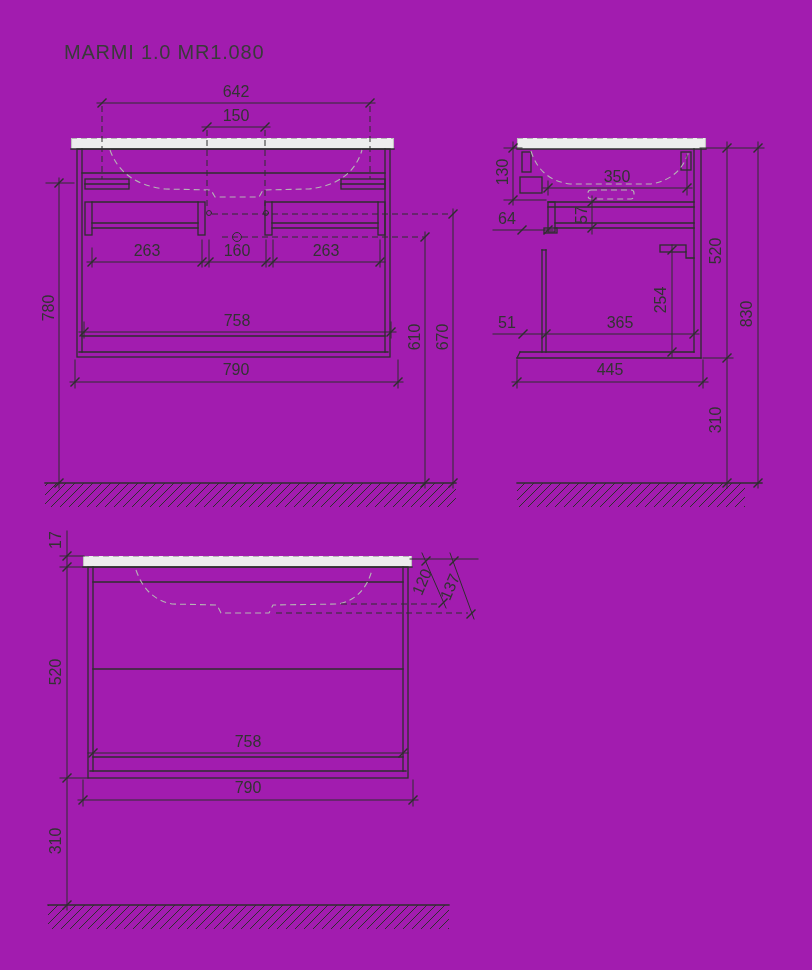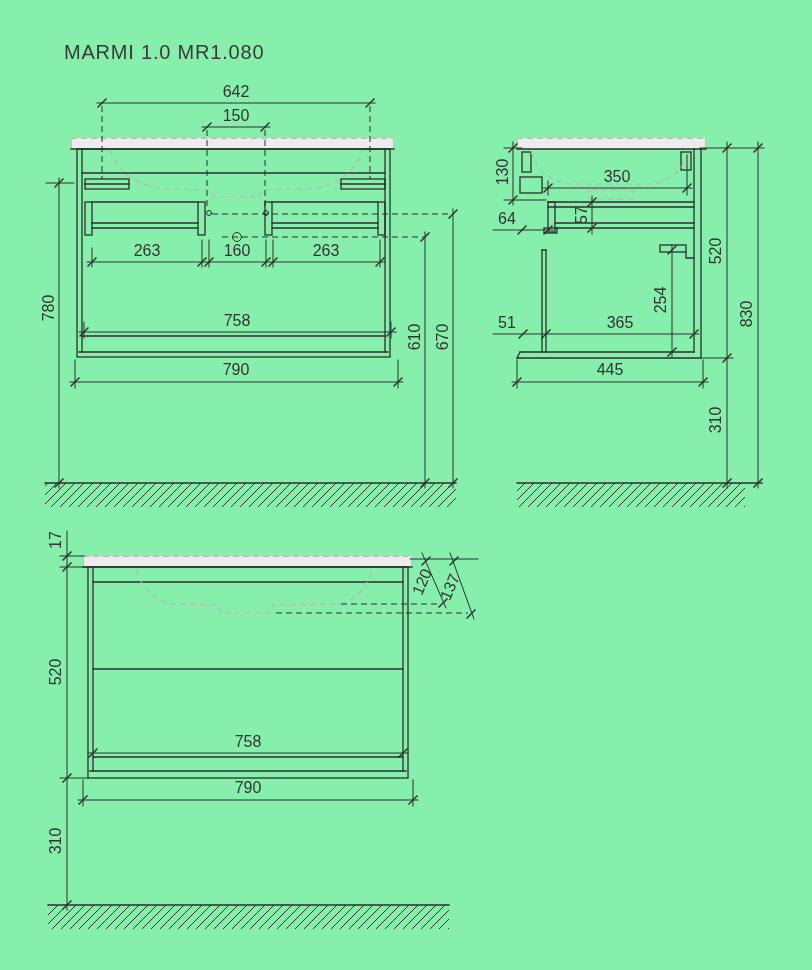--- a/index.html
+++ b/index.html
@@ -1,16 +1,16 @@
 <!DOCTYPE html>
 <html><head>
 <meta charset="utf-8">
 <style>
   html,body{margin:0;padding:0;background:#ffffff;}
-  .page{position:relative;width:812px;height:970px;background:#86efac;overflow:hidden;}
+  .page{position:relative;width:812px;height:970px;background:#a21caf;overflow:hidden;}
   svg text{font-family:"Liberation Sans","DejaVu Sans",sans-serif;font-size:16px;fill:#333;}
   svg .ttl{font-size:20px;fill:#3a3a3a;letter-spacing:.8px;}
   .s{stroke:#2e2e2e;stroke-width:1.3;fill:none;stroke-linecap:square;}
   .dim{stroke:#2e2e2e;stroke-width:1;fill:none;stroke-linecap:square;}
   .gd{stroke:#b5b5b5;stroke-width:1.1;fill:none;stroke-dasharray:6 4;}
   .kd{stroke:#2e2e2e;stroke-width:1;fill:none;stroke-dasharray:6 4;}
   .ct{fill:#ededed;stroke:none;}
   .ctl{stroke:#c2c2c2;stroke-width:1.1;fill:none;}
 </style>
 </head>

